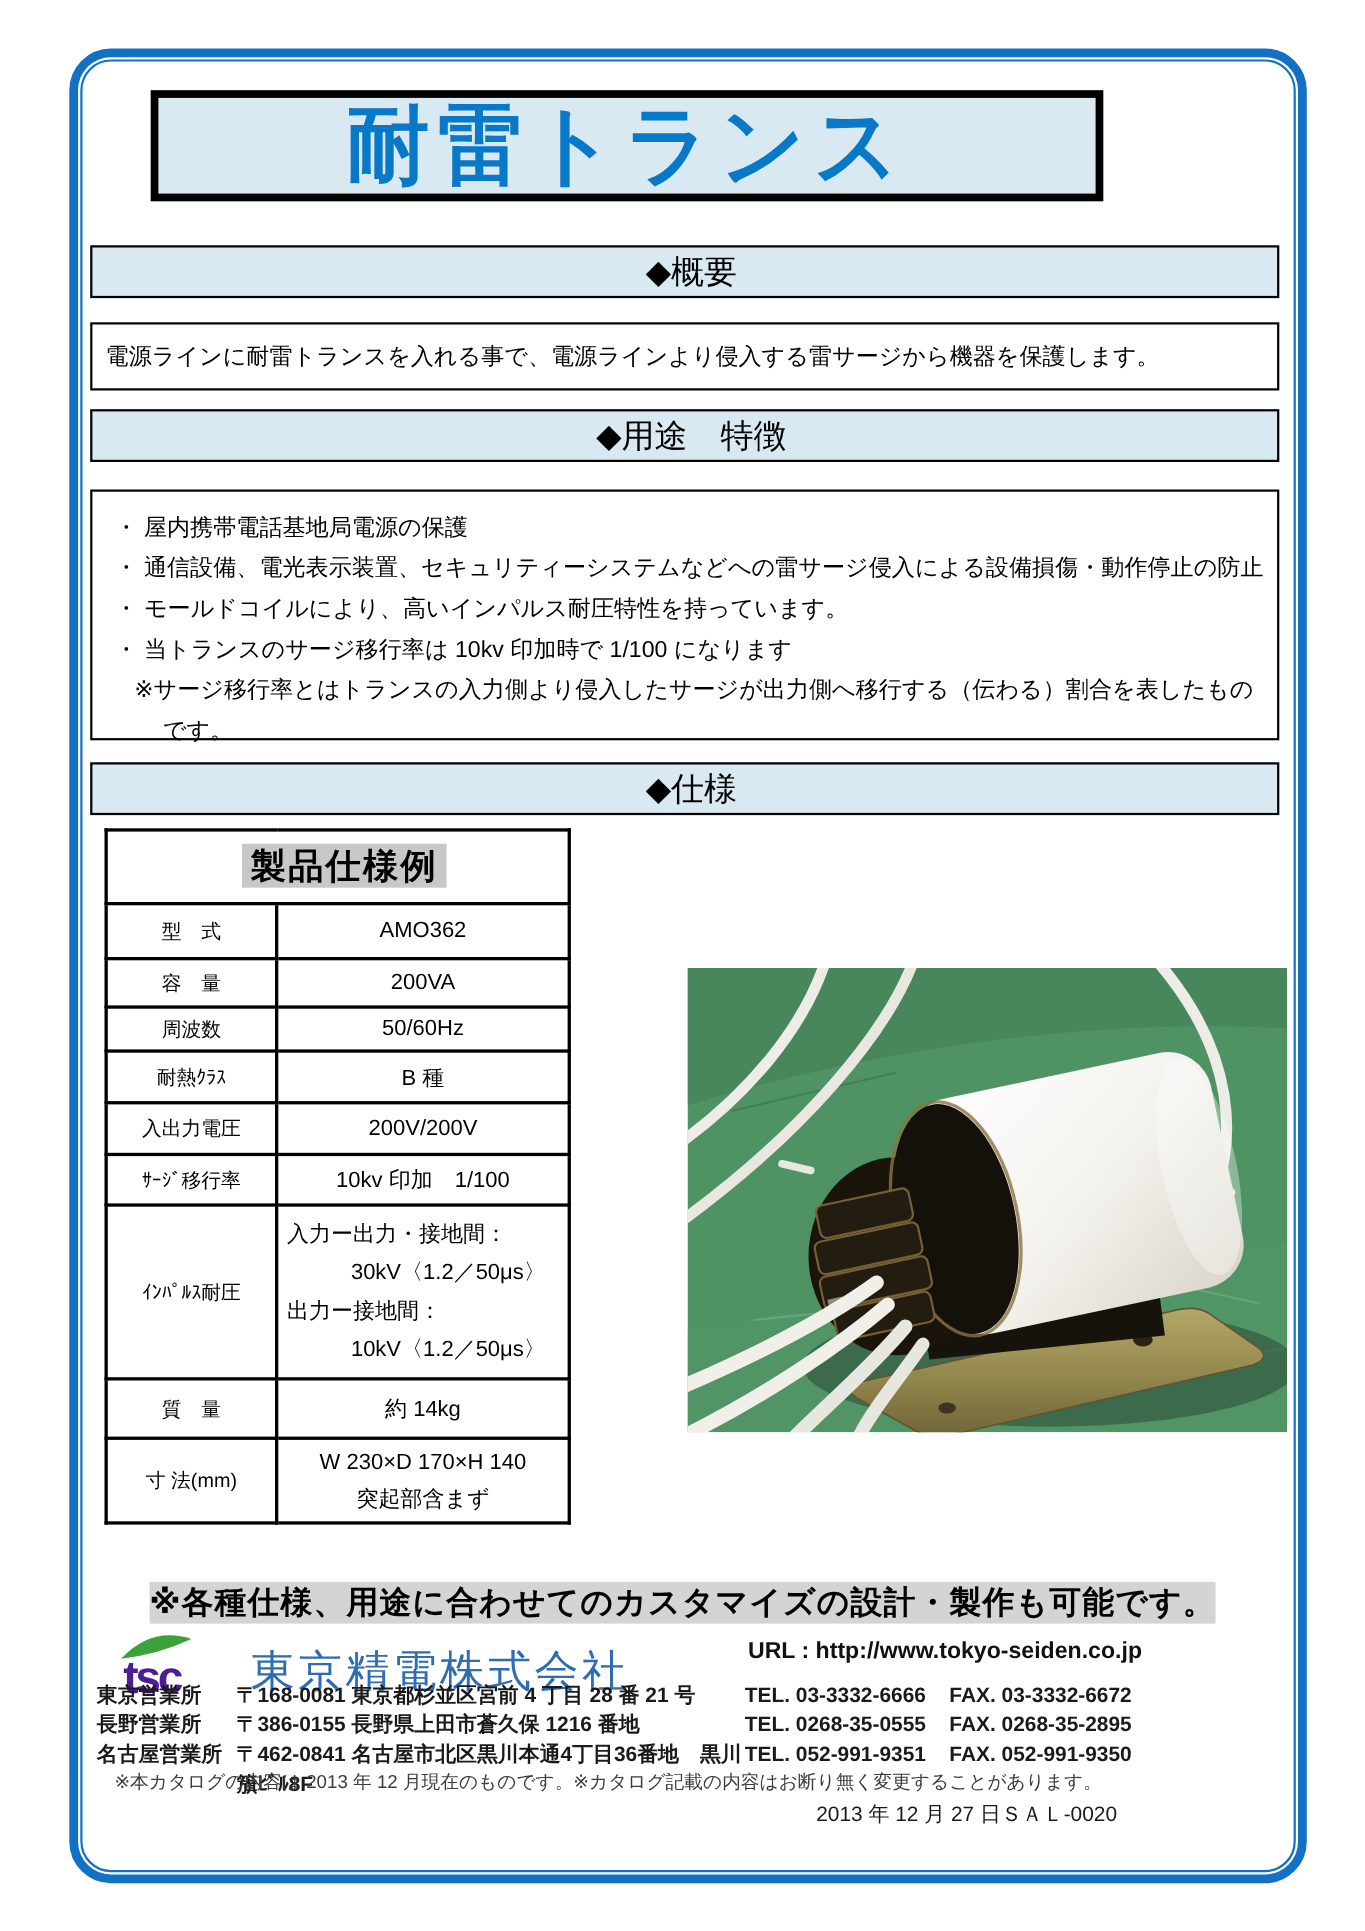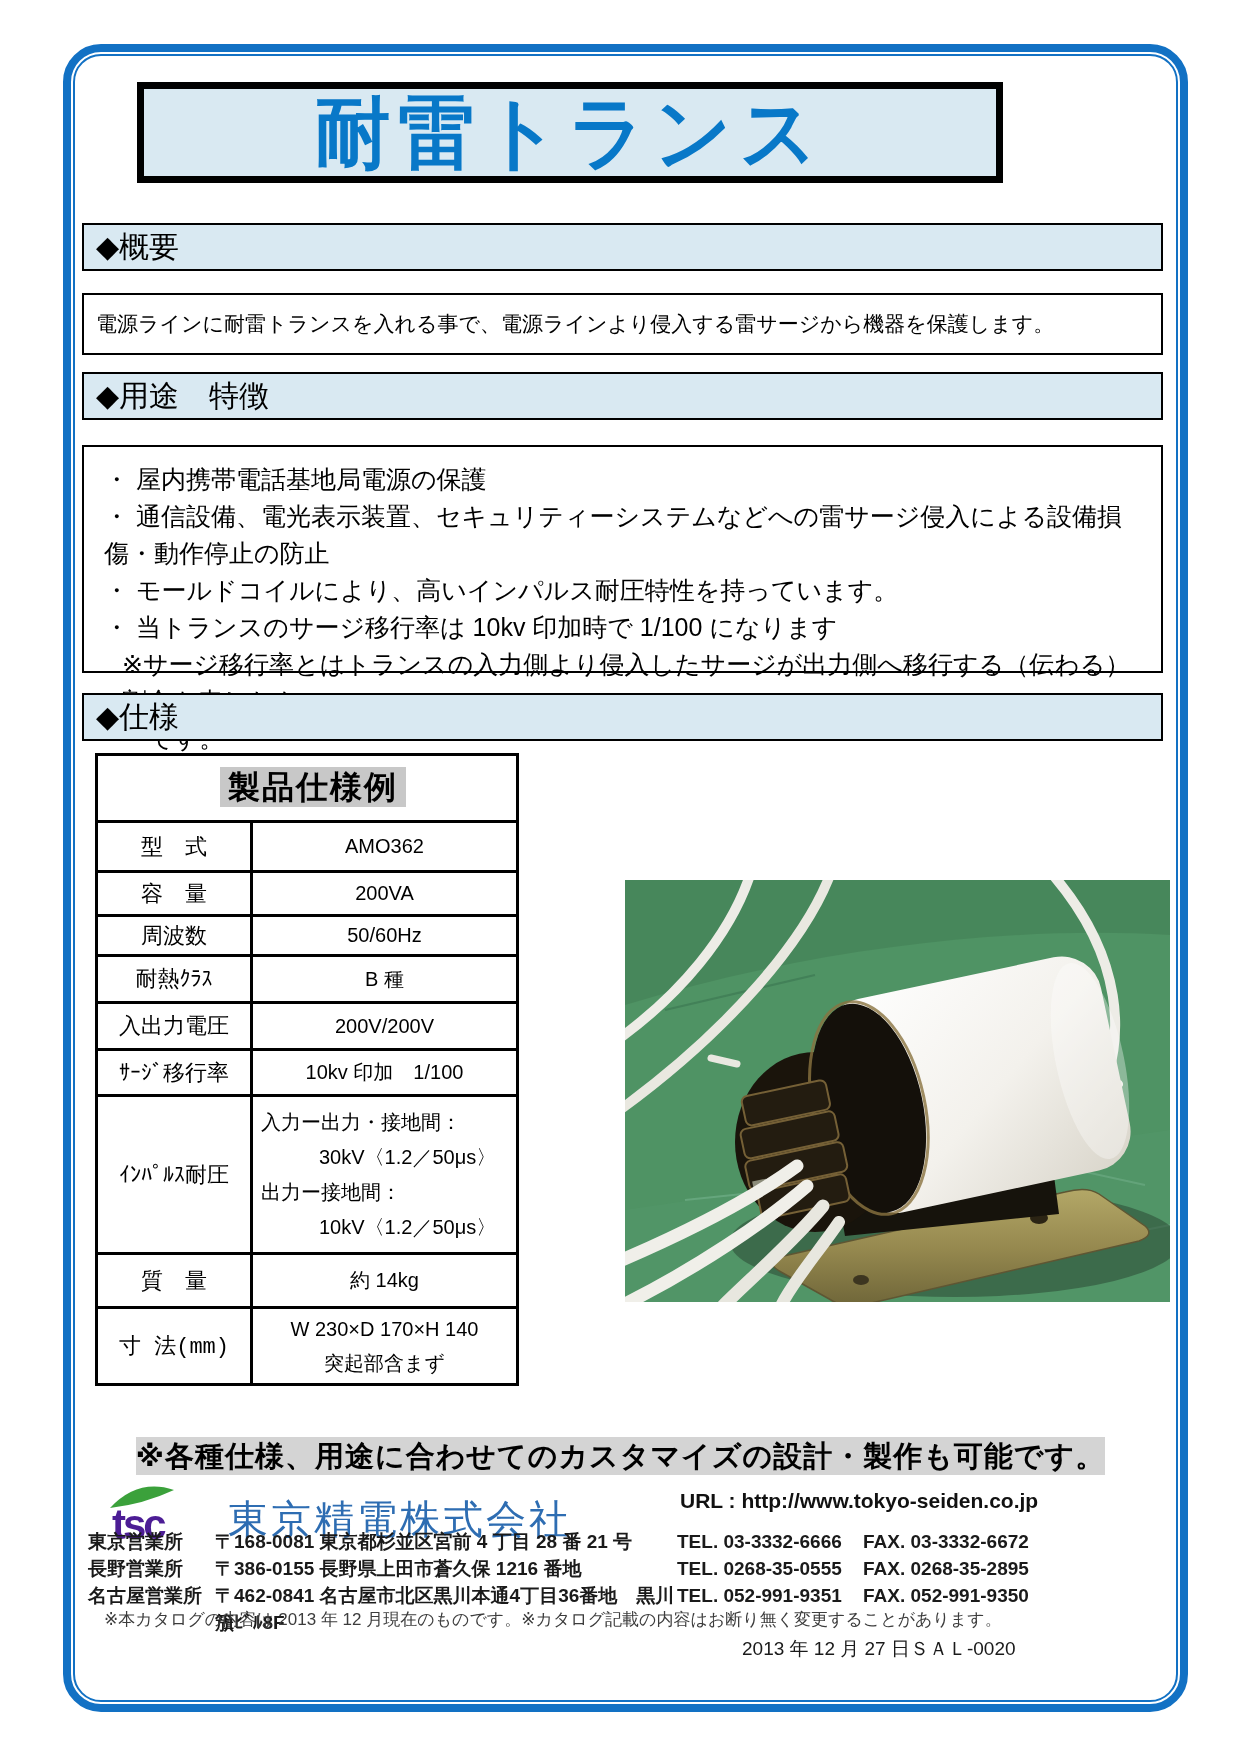--- a/index.html
+++ b/index.html
@@ -13,42 +13,42 @@
 
   
   .banner { position:absolute; left:137px; top:82px; width:866px; height:101px;
             background:#d9e9f2; border:7px solid #000; display:flex; align-items:center; justify-content:center; }
   .banner .ttl { font-size:76px; font-weight:bold; color:#0878c8; letter-spacing:8px; line-height:1;
                  transform:scaleY(1.05); white-space:nowrap; }
 
   
   .sec-head { position:absolute; left:82px; width:1081px; height:48px; background:#d9e9f2;
               border:2px solid #000; display:flex; align-items:center; padding-left:12px;
-              font-size:30px; color:#000; }
+              font-size:30px; color:#000;justify-content:center; }
   .sec-overview { top:223px; }
   .sec-features { top:372px; }
   .sec-specs    { top:693px; }
 
   
   .overview-box { position:absolute; left:82px; top:293px; width:1081px; height:62px;
                   border:2px solid #000; display:flex; align-items:center; padding-left:12px;
                   font-size:21px; background:#fff; }
   .features-box { position:absolute; left:82px; top:445px; width:1081px; height:228px;
                   border:2px solid #000; background:#fff; padding:14px 8px 0 20px;
-                  font-size:25px; line-height:37px; }
+                  font-size:21px; line-height:37px; }
   .features-box .note1 { padding-left:18px; }
   .features-box .note2 { padding-left:44px; }
 
   
   .spec-wrap { position:absolute; left:95px; top:753px; }
   table.spec { border-collapse:collapse; background:#fff; }
   table.spec td { border:3px solid #000; text-align:center; vertical-align:middle; }
   td.t-title { height:67px; text-align:left; padding-left:12px; }
   td.t-title span { background:#c8c8c8; font-size:32px; font-weight:bold; padding:2px 8px; letter-spacing:2px; }
-  td.lbl { width:155px; font-size:22px;font-family:Liberation Mono, monospace; }
+  td.lbl { width:155px; font-size:18px; }
   td.val { width:266px; font-size:20px; }
   .h50{height:50px;} .h44{height:44px;} .h40{height:40px;} .h47{height:47px;}
   .h46{height:46px;} .h158{height:158px;} .h54{height:54px;} .h77{height:77px;}
   td.val.multi { text-align:left; padding:6px 4px 6px 8px; }
   td.val.multi .ln { line-height:35px; font-size:20px; }
   td.val.multi .indent { padding-left:58px; }
   td.val .ln2 { line-height:34px; }
 
   
   .customize { position:absolute; left:0; top:1437px; width:1241px; text-align:center; }

